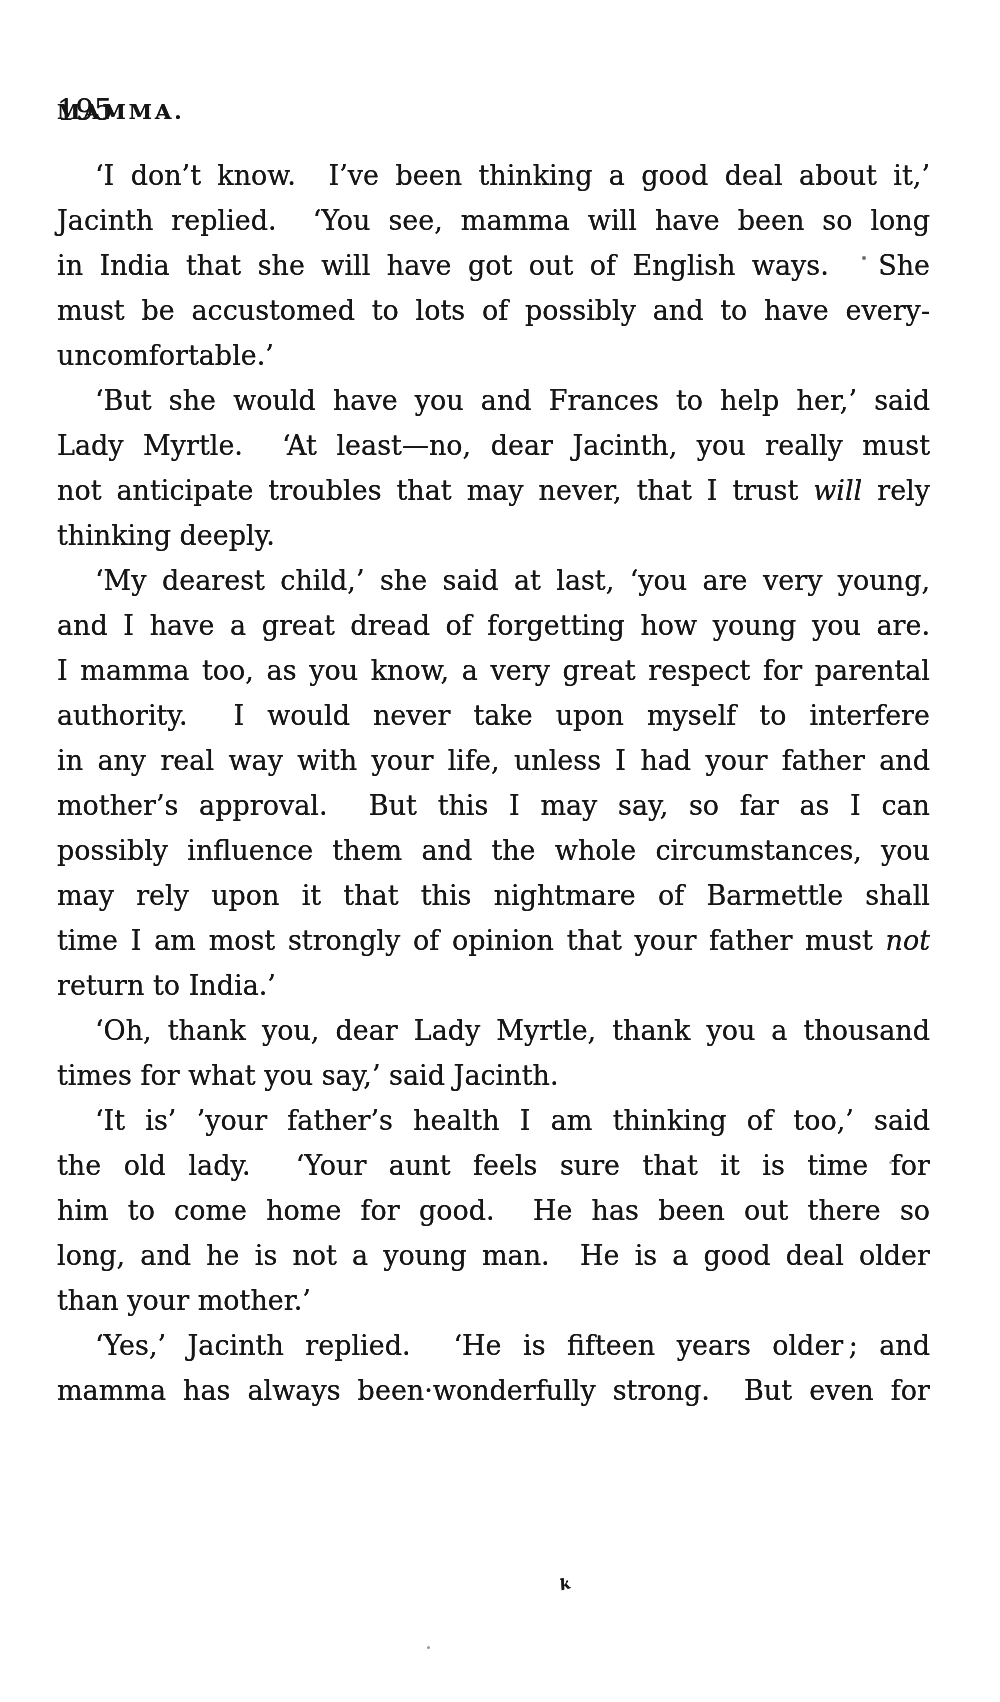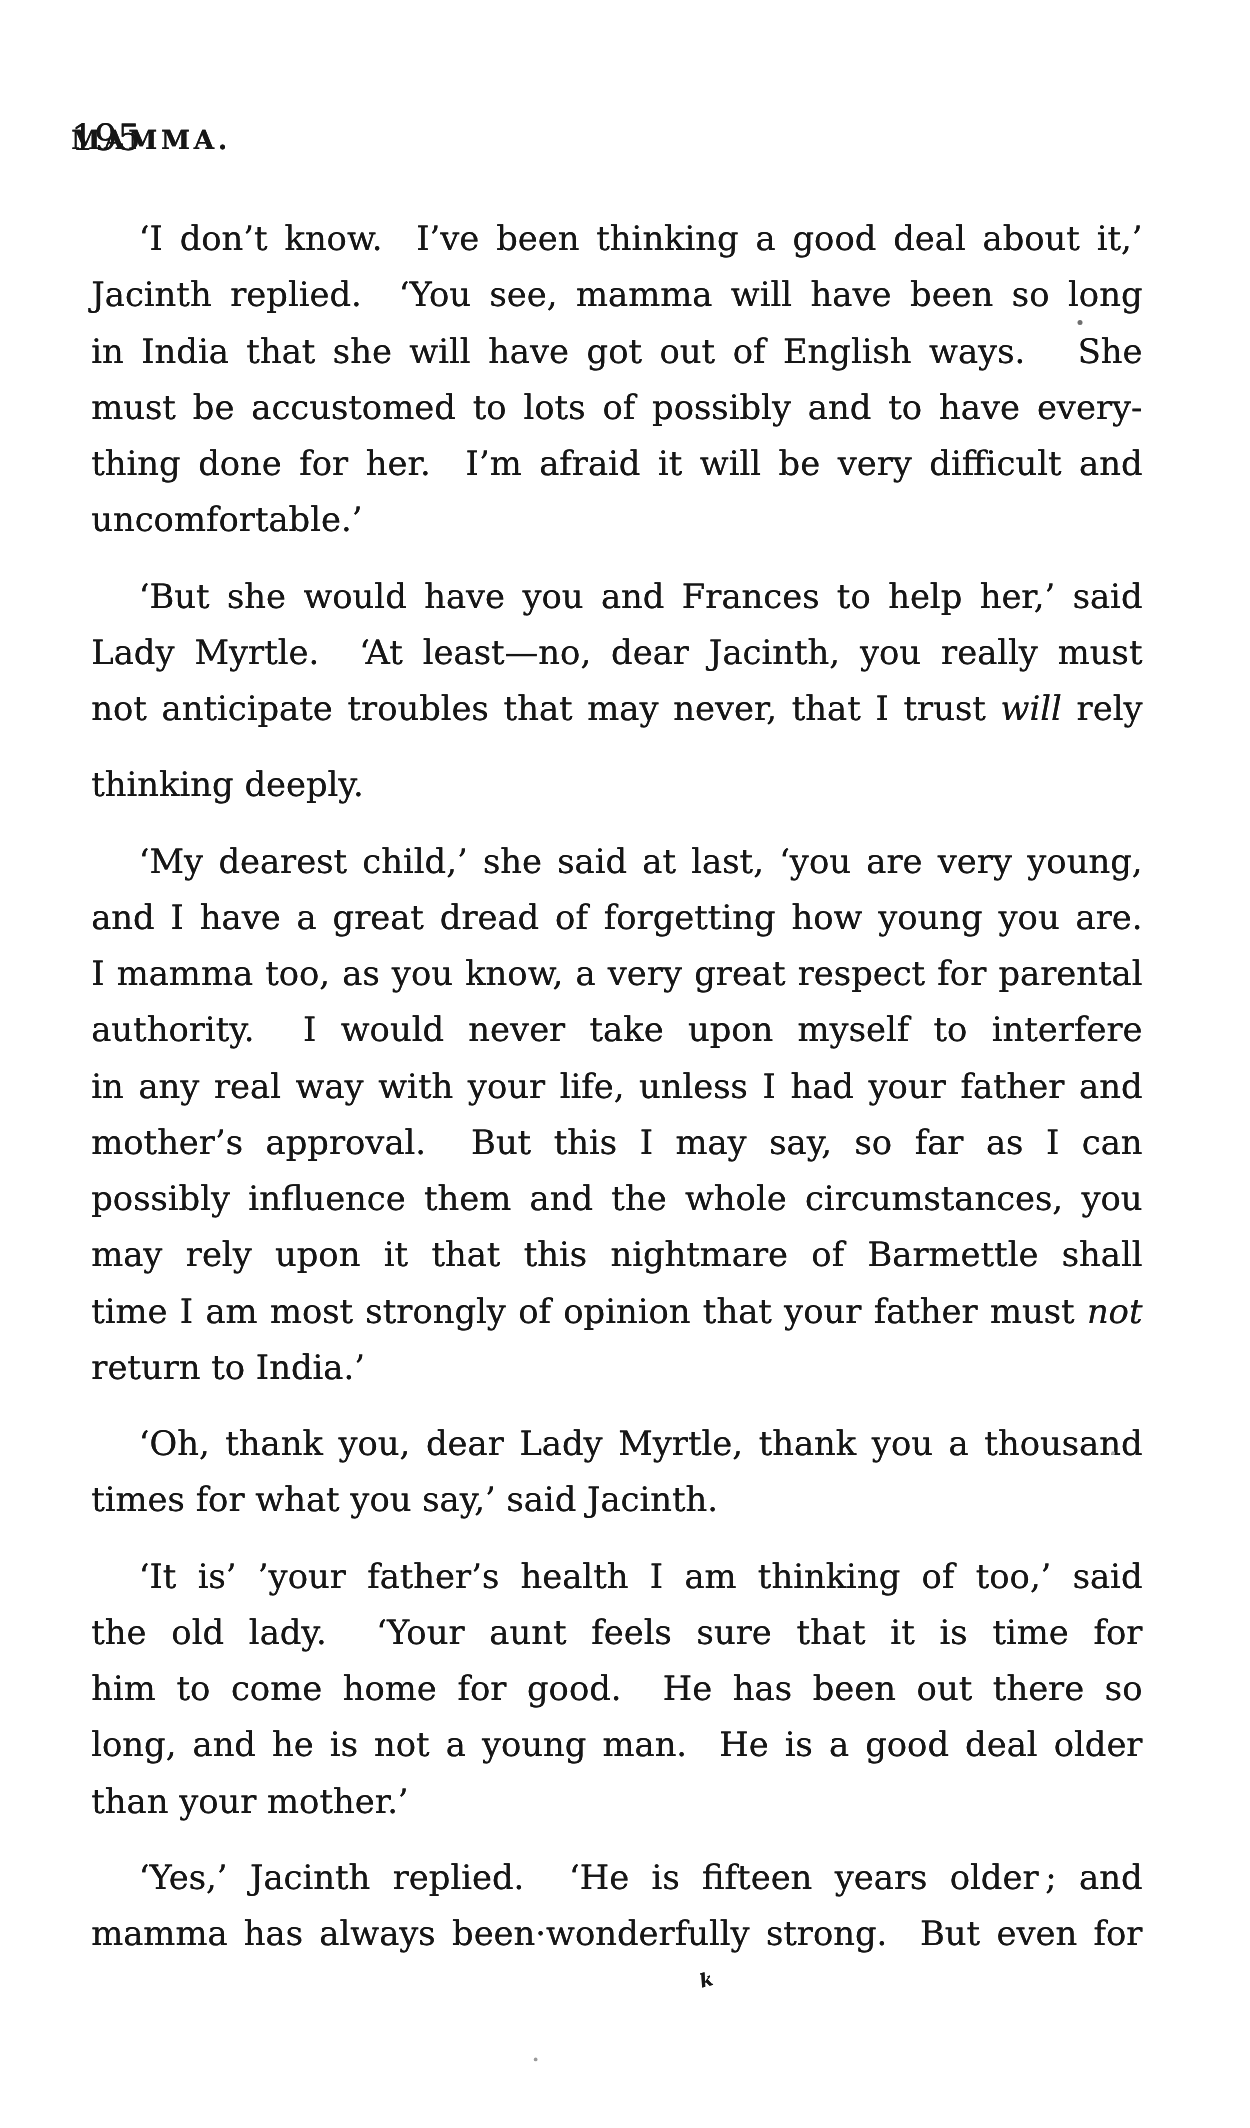--- a/index.html
+++ b/index.html
@@ -19,21 +19,21 @@
   .page-number {
     position:absolute; left:57px; top:96px; width:873px;
     text-align:left; font-size:29px; line-height:1;
     text-shadow:0 0 0.4px currentColor;
   }
   .text-block {
     position:absolute; left:57px; top:153px; width:873px;
     font-size:27px; line-height:45px;
     text-shadow:0 0 0.4px currentColor;
   }
-  .paragraph { margin:16px; }
+  .paragraph { margin:0; }
   .line { text-align:justify; text-align-last:justify; }
   .line.no-just { text-align-last:left; }
   .line.indent { text-indent:38px; }
   .line em { font-style:italic; }
   .ink-smudge {
     position:absolute; left:560px; top:1577px;
     font-size:15px; font-style:italic; font-weight:bold;
     transform:rotate(-14deg); line-height:1;
     text-shadow:0 0 0.5px currentColor;
   }
@@ -50,21 +50,20 @@
   <div class="running-title">MAMMA.</div>
 
   <div class="page-number">195</div>
 
   <div class="text-block">
       <div class="paragraph">
         <div class="line indent"><span>‘I don’t know.&nbsp; I’ve been thinking a good deal about it,’</span></div>
         <div class="line"><span>Jacinth replied.&nbsp; ‘You see, mamma will have been so long</span></div>
         <div class="line"><span>in India that she will have got out of English ways.&nbsp;&nbsp; She</span></div>
         <div class="line"><span>must be accustomed to lots of possibly and to have every-</span></div>
-        <div class="line"><span>thing done for her.&nbsp; I’m afraid it will be very difficult and</span></div>
         <div class="line no-just"><span>uncomfortable.’</span></div>
       </div>
       <div class="paragraph">
         <div class="line indent"><span>‘But she would have you and Frances to help her,’ said</span></div>
         <div class="line"><span>Lady Myrtle.&nbsp; ‘At least—no, dear Jacinth, you really must</span></div>
         <div class="line"><span>not anticipate troubles that may never, that I trust </span><em>will</em><span> rely</span></div>
       </div>
       <div class="paragraph">
         <div class="line no-just"><span>thinking deeply.</span></div>
       </div>

